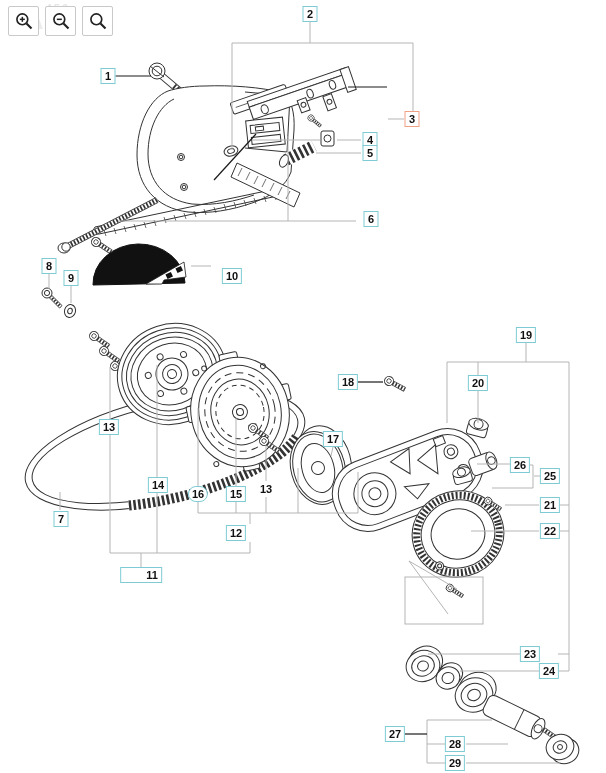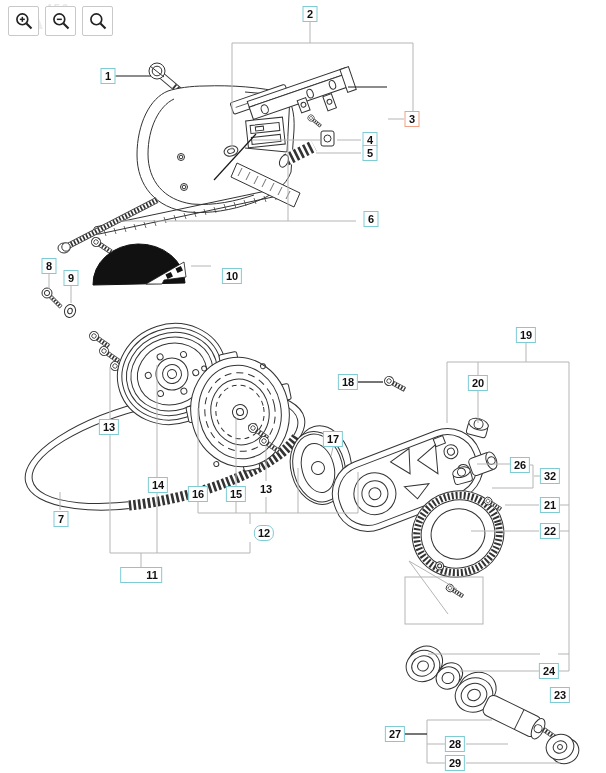--- a/index.html
+++ b/index.html
@@ -347,33 +347,33 @@
       <div class="callout" style="left: 310px; top: 14px;">2</div>
       <div class="callout hl" style="left: 412px; top: 119px;">3</div>
       <div class="callout" style="left: 370px; top: 140px;">4</div>
       <div class="callout" style="left: 370px; top: 153px;">5</div>
       <div class="callout" style="left: 371px; top: 219px;">6</div>
       <div class="callout" style="left: 61px; top: 519px;">7</div>
       <div class="callout" style="left: 49px; top: 266px;">8</div>
       <div class="callout" style="left: 71px; top: 278px;">9</div>
       <div class="callout" style="left: 220px; top: 276px; margin-left: 12px;">10</div>
       <div class="callout" style="left: 141px; top: 575px; padding-left: 25px;">11</div>
-      <div class="callout" style="left: 264px; top: 533px; border-radius: 7px;">12</div>
+      <div class="callout" style="left: 236px; top: 533px;">12</div>
       <div class="callout" style="left: 109px; top: 427px;">13</div>
       <div class="callout plain" style="left: 266px; top: 489px;">13</div>
       <div class="callout" style="left: 158px; top: 485px;">14</div>
       <div class="callout" style="left: 236px; top: 494px;">15</div>
-      <div class="callout" style="left: 198px; top: 494px;">16</div>
+      <div class="callout" style="left: 198px; top: 494px; border-radius: 8px;">16</div>
       <div class="callout" style="left: 333px; top: 439px;">17</div>
       <div class="callout" style="left: 348px; top: 382px;">18</div>
       <div class="callout" style="left: 526px; top: 335px;">19</div>
       <div class="callout" style="left: 478px; top: 383px;">20</div>
       <div class="callout" style="left: 550px; top: 505px;">21</div>
       <div class="callout" style="left: 550px; top: 531px;">22</div>
-      <div class="callout" style="left: 560px; top: 654px; margin-top: 41px;">23</div>
+      <div class="callout" style="left: 530px; top: 654px;">23</div>
       <div class="callout" style="left: 549px; top: 671px;">24</div>
-      <div class="callout" style="left: 550px; top: 476px;">32</div>
+      <div class="callout" style="left: 550px; top: 476px;">25</div>
       <div class="callout" style="left: 520px; top: 465px;">26</div>
       <div class="callout" style="left: 395px; top: 734px; text-align: right;">27</div>
       <div class="callout" style="left: 455px; top: 744px;">28</div>
       <div class="callout" style="left: 455px; top: 763px;">29</div>
     </div>
 </div>
 
 </body></html>

